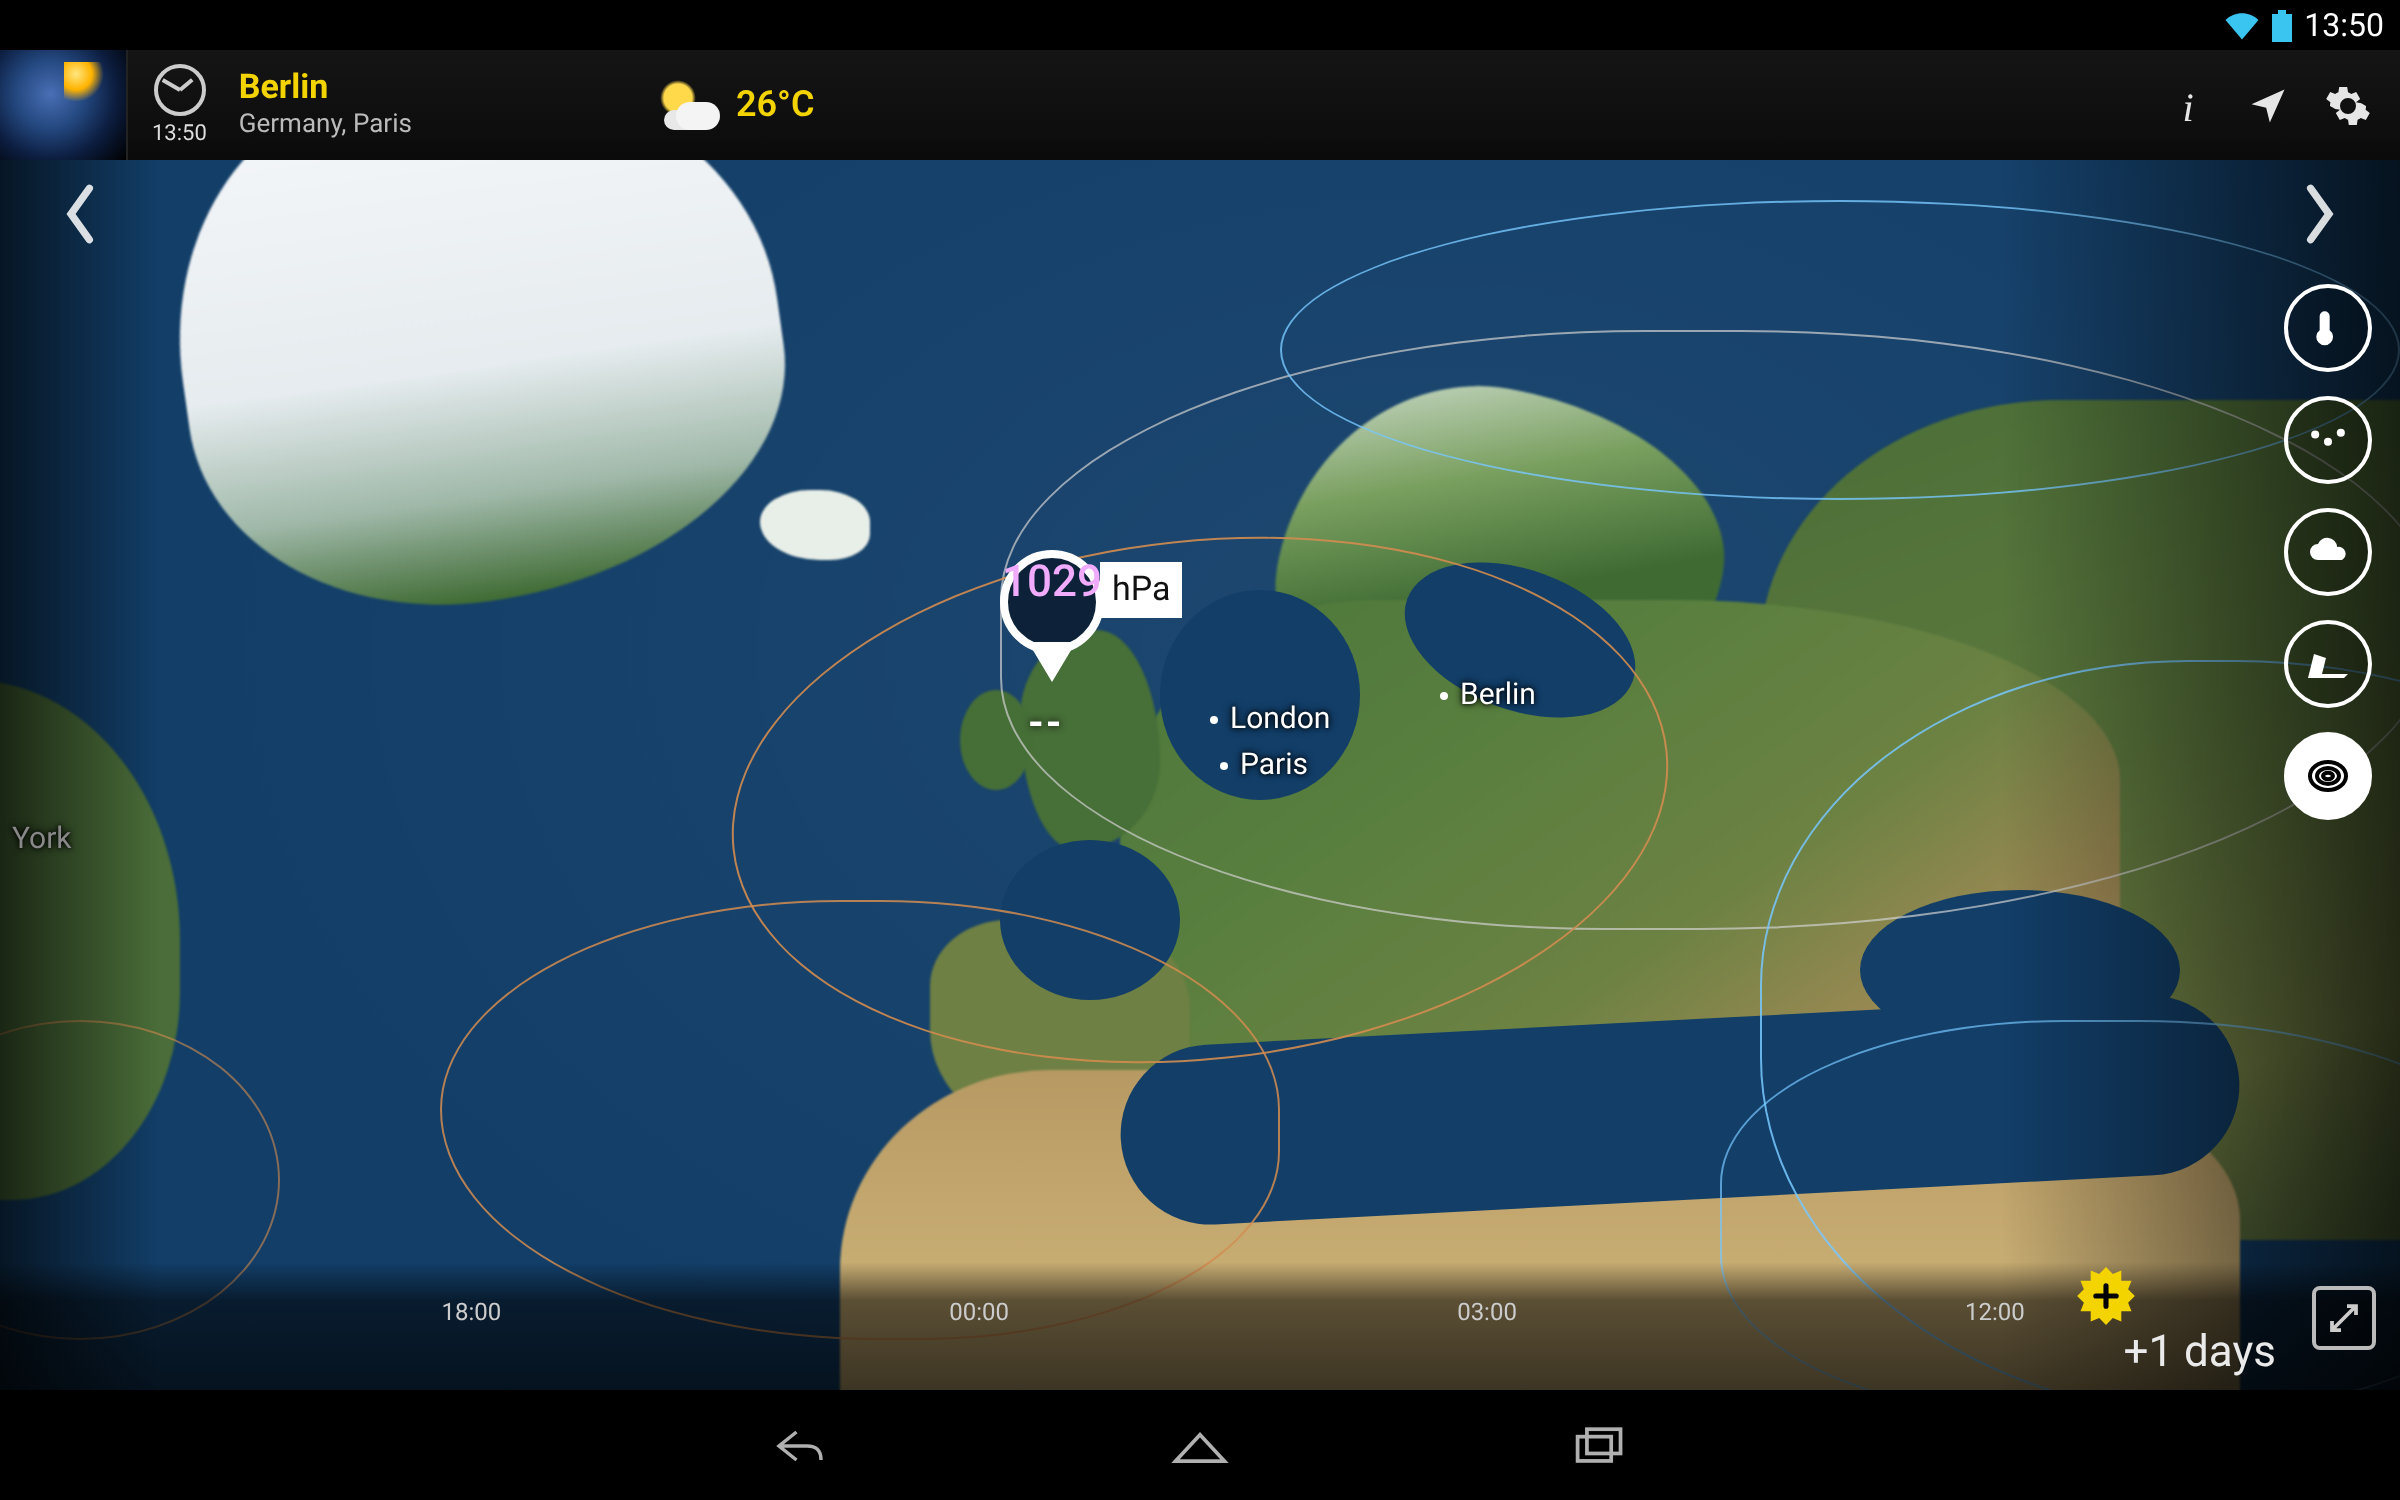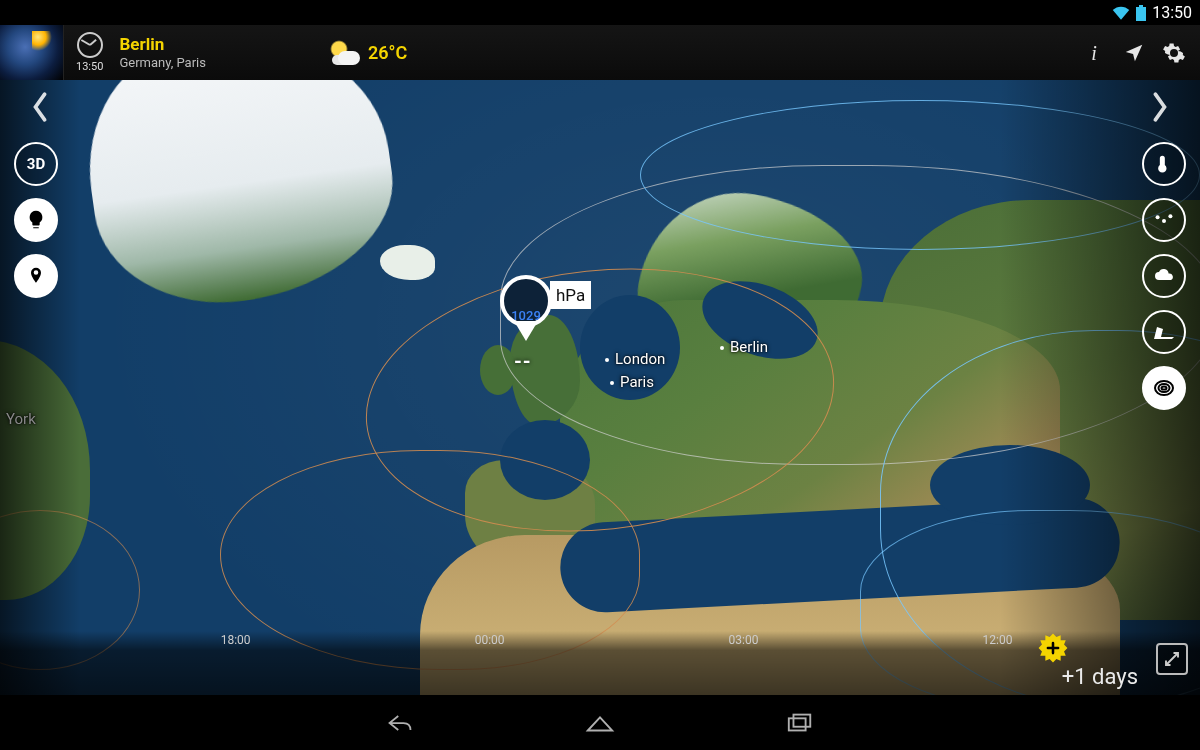--- a/index.html
+++ b/index.html
@@ -63,21 +63,21 @@
   .iso4{border-color:rgba(120,200,255,.85);top:250px;left:880px;width:500px;height:380px;border-radius:45% 55% 50% 50%}
   .iso5{border-color:rgba(120,200,255,.7);top:430px;left:860px;width:420px;height:200px;border-radius:45% 55% 55% 45%}
   .iso6{border-color:rgba(210,210,210,.7);top:85px;left:500px;width:720px;height:300px;border-radius:48% 52% 55% 45%;border-width:1px}
   .iso7{border-color:rgba(210,140,80,.6);top:430px;left:-60px;width:200px;height:160px}
   
   .city-label{position:absolute;font-size:15px;color:#fff;text-shadow:0 0 4px #000, 0 0 2px #000}
   .city-label.dim{color:#888}
   .dot{display:inline-block;width:4px;height:4px;background:#fff;border-radius:50%;margin-right:6px;vertical-align:middle}
   
   .pin{position:absolute;top:195px;left:500px;display:flex;align-items:flex-start}
-  .pin-head{width:52px;height:52px;background:#0d2238;border:4px solid #fff;border-radius:50%;display:flex;align-items:flex-end;justify-content:center;font-size:13px;color:#3b82f6;font-weight:500;position:relative}
+  .pin-head{width:52px;height:52px;background:#0d2238;border:4px solid #fff;border-radius:50%;display:flex;align-items:flex-start;justify-content:center;font-size:22px;color:#f0abfc;font-weight:500;position:relative}
   .pin-tail{position:absolute;left:50%;top:46px;transform:translateX(-50%);width:0;height:0;border-left:12px solid transparent;border-right:12px solid transparent;border-top:20px solid #fff}
   .pin-unit{background:#fff;color:#111;padding:2px 6px;font-size:17px;margin-left:-2px;margin-top:6px;height:28px;display:flex;align-items:center}
   .pin-mark{position:absolute;left:14px;top:74px;font-size:20px;color:#fff;text-shadow:0 0 4px #000;letter-spacing:-2px;font-weight:700}
   
   .side-col{position:absolute;top:95px;display:flex;flex-direction:column;gap:12px;align-items:center}
   .side-col.left{left:14px}
   .side-col.right{right:14px}
   .rnd{width:44px;height:44px;border:2.5px solid #fff;border-radius:50%;display:flex;align-items:center;justify-content:center;color:#fff;font-weight:700;font-size:15px;cursor:pointer;background:rgba(0,0,0,.15)}
   .rnd.filled{background:#fff;color:#000}
   .rnd svg{display:block}
@@ -99,21 +99,21 @@
   
   .timeline{position:absolute;left:0;right:0;bottom:55px;height:70px;padding:2px 0 0;background:linear-gradient(rgba(0,0,0,.3),rgba(0,0,0,.6))}
   
   .map .timeline{position:absolute;left:0;right:0;bottom:0;height:64px;background:linear-gradient(rgba(0,0,0,0),rgba(0,0,0,.55) 30%,rgba(0,0,0,.7))}
   .tl-row{display:flex;align-items:center;height:38px;padding:0 8px}
   .play{width:30px;height:30px;display:flex;align-items:center;justify-content:center;cursor:pointer}
   .track{flex:1;position:relative;margin:0 10px}
   .track-line{height:6px;border-radius:3px;background:linear-gradient(#666,#3a3a3a);box-shadow:inset 0 1px 2px rgba(0,0,0,.6),0 1px 0 rgba(255,255,255,.15)}
   .thumb{position:absolute;top:50%;transform:translate(-50%,-50%);width:22px;height:22px;border-radius:50%;background:radial-gradient(circle at 35% 30%,#fff,#bfbfbf 60%,#8a8a8a);box-shadow:0 1px 3px rgba(0,0,0,.6)}
   .day-label{position:absolute;top:-16px;font-size:12px;color:#ddd}
-  .tick-row{position:relative;height:20px;margin:0 48px 0 48px}
+  .tick-row{position:relative;height:20px;margin:16px 48px 0 48px}
   .tick{position:absolute;top:0;font-size:12px;color:#ccc;transform:translateX(-50%)}
   .plus-badge{position:absolute;right:130px;bottom:30px;width:34px;height:34px}
   .plus-badge svg{display:block}
   .extend{position:absolute;right:62px;bottom:6px;font-size:22px;color:#eaeaea}
   .expand-btn{position:absolute;right:12px;bottom:20px;width:32px;height:32px;border:2px solid #bbb;border-radius:4px;display:flex;align-items:center;justify-content:center;cursor:pointer;background:rgba(0,0,0,.25)}
   
   .navbar{position:absolute;left:0;right:0;bottom:0;height:55px;background:#000;display:flex;align-items:center;justify-content:center;gap:160px}
   .navbtn{width:40px;height:40px;display:flex;align-items:center;justify-content:center;opacity:.85;cursor:pointer}
 </style>
 </head>
@@ -215,35 +215,20 @@
     <svg width="22" height="34" viewBox="0 0 24 36">
         <path fill="none" stroke="#fff" stroke-width="4" stroke-linecap="round" d="M16 4L6 18l10 14"></path>
       </svg>
   </div>
   <div class="chev right">
     <svg width="22" height="34" viewBox="0 0 24 36">
         <path fill="none" stroke="#fff" stroke-width="4" stroke-linecap="round" d="M8 4l10 14L8 32"></path>
       </svg>
   </div>
 
-  <div class="side-col left" style="top:62px">
-    <div class="rnd">
-        <span>3D</span>
-      </div>
-    <div class="rnd filled">
-      <svg width="22" height="22" viewBox="0 0 24 24">
-          <path fill="#000" d="M9 21h6v-1H9v1zm3-19a7 7 0 00-4 12.7V17a1 1 0 001 1h6a1 1 0 001-1v-2.3A7 7 0 0012 2z"></path>
-        </svg>
-    </div>
-    <div class="rnd filled">
-      <svg width="20" height="20" viewBox="0 0 24 24">
-          <path fill="#000" d="M12 2a6 6 0 00-6 6c0 4.5 6 12 6 12s6-7.5 6-12a6 6 0 00-6-6zm0 8.5A2.5 2.5 0 1112 5a2.5 2.5 0 010 5.5z"></path>
-        </svg>
-    </div>
-  </div>
 
   <div class="side-col right" style="top:62px">
     <div class="rnd">
       <svg width="20" height="20" viewBox="0 0 24 24">
           <path fill="#fff" d="M13 5a3 3 0 00-6 0v8.3a5 5 0 106 0V5z"></path>
         </svg>
     </div>
     <div class="rnd">
       <svg width="22" height="18" viewBox="0 0 24 18">
           <g fill="#fff">

